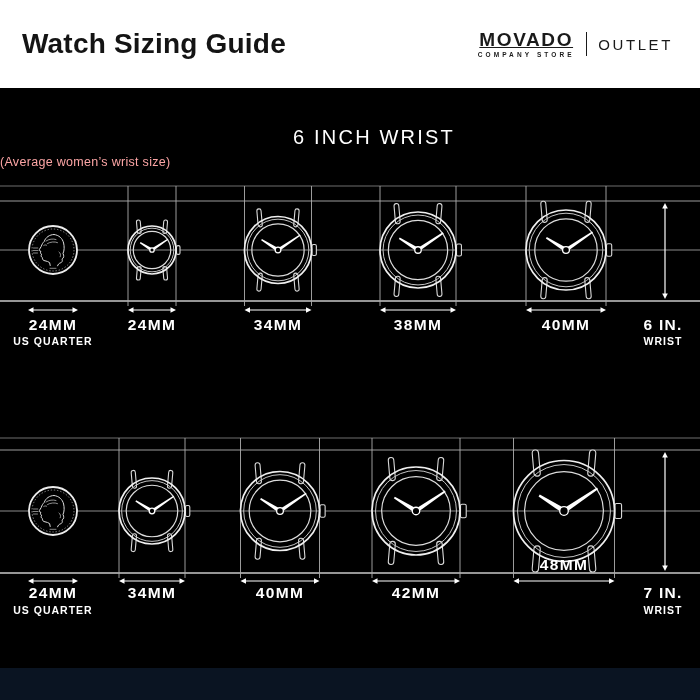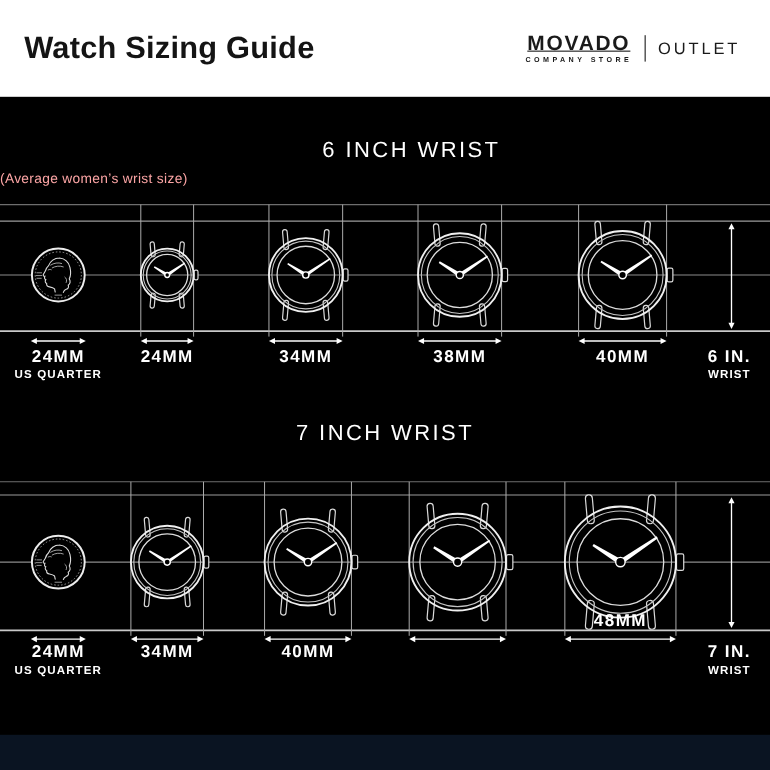--- a/index.html
+++ b/index.html
@@ -276,20 +276,20 @@
       <div class="size-label" style="left: 338px; top: 316px;">38MM</div>
       <div class="size-label" style="left: 486px; top: 316px;">40MM</div>
       <div class="size-label" style="left: 583px; top: 316px;">6 IN.</div>
       <div class="size-sublabel" style="left: 583px; top: 335px;">WRIST</div>
       <div class="section-title" style="top: 126px; margin-left: 24px;">6 INCH WRIST</div>
       <div class="section-subtitle" style="top: 155px;">(Average women’s wrist size)</div>
       <div class="size-label" style="left: -27px; top: 584px;">24MM</div>
       <div class="size-sublabel" style="left: -27px; top: 604px;">US QUARTER</div>
       <div class="size-label" style="left: 72px; top: 584px;">34MM</div>
       <div class="size-label" style="left: 200px; top: 584px;">40MM</div>
+      <div class="size-label" style="left: 336px; top: 584px;">42MM</div>
       <div class="size-label" style="left: 484px; top: 556px;">48MM</div>
       <div class="size-label" style="left: 583px; top: 584px;">7 IN.</div>
       <div class="size-sublabel" style="left: 583px; top: 604px;">WRIST</div>
-      <div class="section-title" style="top: 383px;">7 INCH WRIST</div>
     </div>
 
   <div class="footer"></div>
 </div>
 
 </body></html>

